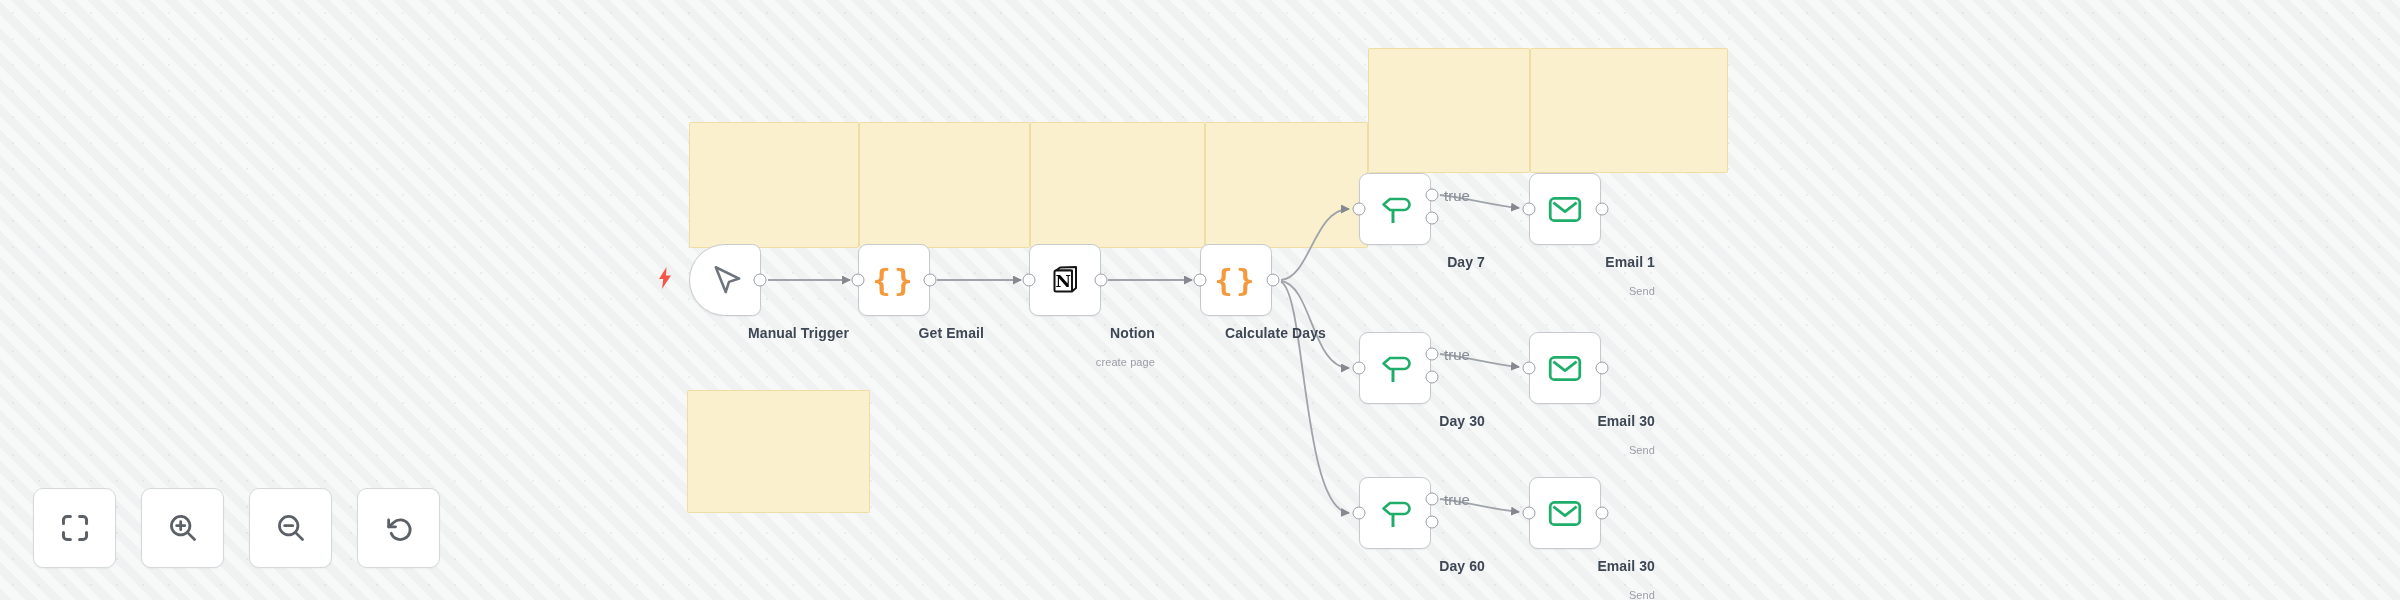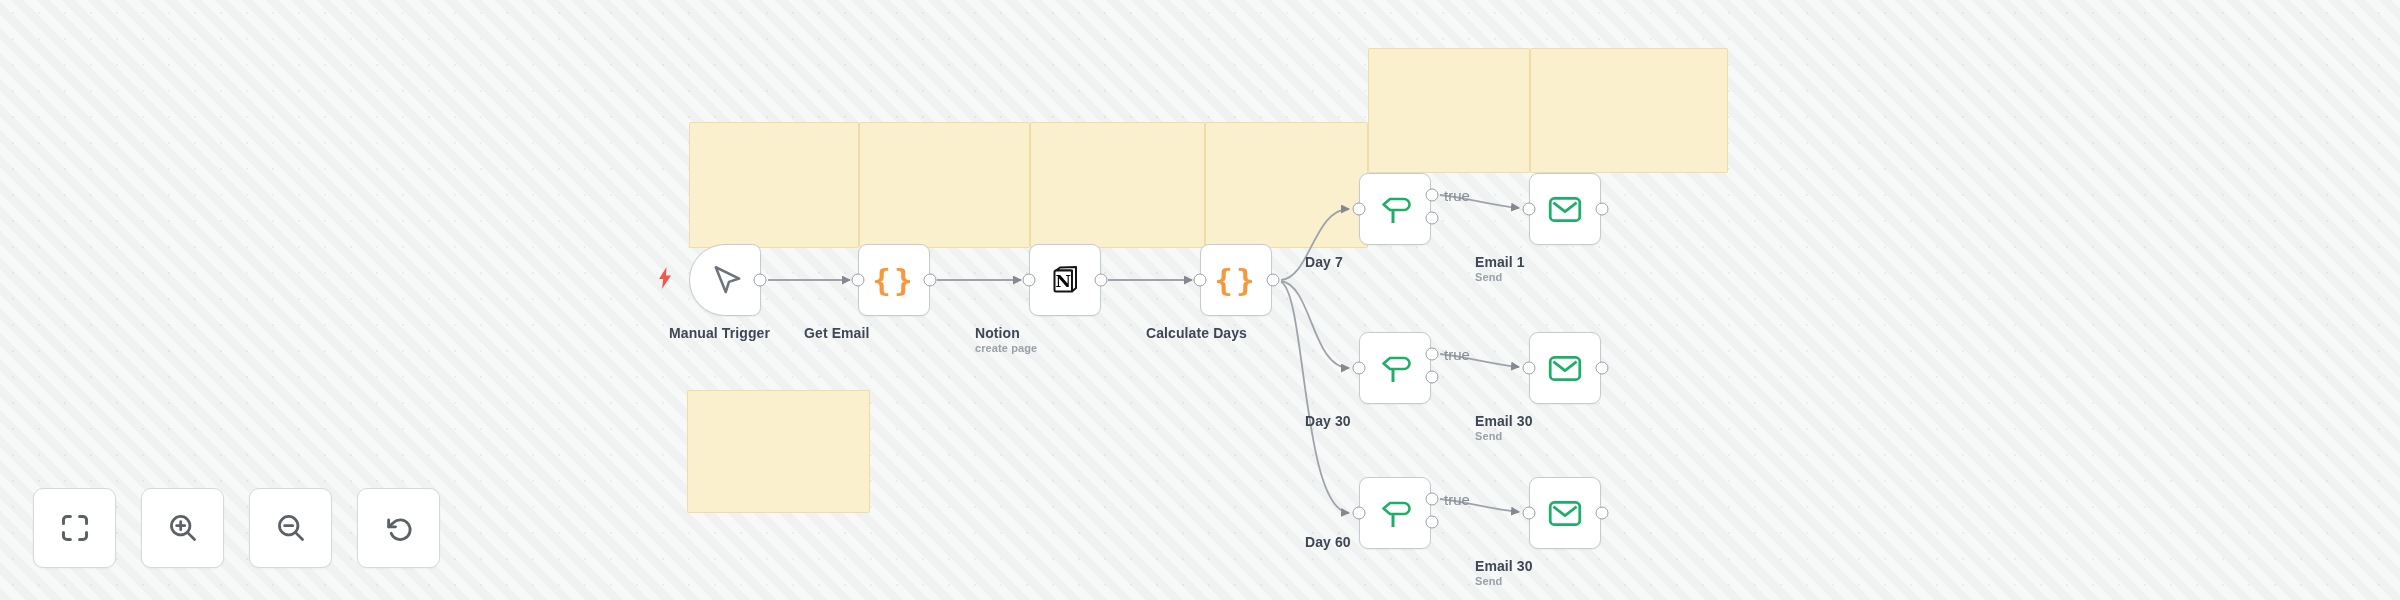--- a/index.html
+++ b/index.html
@@ -28,26 +28,26 @@
     background:#ffffff;
     border:1.7px solid #c6cacf;
     border-radius:9px;
     box-sizing:border-box;
     box-shadow:0 1px 2px rgba(60,65,70,0.06);
     display:flex;align-items:center;justify-content:center;
     z-index:3;
   }
   .node.trigger{border-radius:38px 9px 9px 38px;}
   .node-label{
-    position:absolute;width:180px;text-align:left;
+    position:absolute;width:180px;text-align:right;
     font-size:14px;font-weight:600;color:#3e4754;
     z-index:3;letter-spacing:.1px;
   }
   .node-sub{
-    font-size:11px;font-weight:700;color:#9aa0a8;margin-top:1px;
+    font-size:11px;font-weight:400;color:#9aa0a8;margin-top:15px;
   }
   .port{
     position:absolute;width:13px;height:13px;border-radius:50%;
     background:#fff;border:1.7px solid #9aa0a7;box-sizing:border-box;
     transform:translate(-50%,-50%);z-index:4;
   }
   .braces{
     font-family:"DejaVu Sans Mono",monospace;
     font-size:31px;font-weight:bold;color:#f6993d;
     letter-spacing:3px;line-height:1;user-select:none;
@@ -184,21 +184,21 @@
     <span>Email 30</span>
     <div class="node-sub">Send</div>
   </div>
 
   <div class="node" style="left:1359px;top:477px">
     <svg width="38" height="38" viewBox="0 0 38 38">
       <path d="M28 9 A5.5 5.5 0 0 1 28 20 L14 20 L7.5 14.5 L14 9 Z" fill="none" stroke="#1fae6a" stroke-width="2.6" stroke-linejoin="round"></path>
       <line x1="17" y1="20" x2="17" y2="33" stroke="#1fae6a" stroke-width="3"></line>
     </svg>
   </div>
-  <div class="node-label" style="left:1305px;top:534px">
+  <div class="node-label" style="left:1305px;top:558px">
     <span>Day 60</span>
   </div>
 
   <div class="node" style="left:1529px;top:477px">
     <svg width="38" height="38" viewBox="0 0 36 36">
       <rect x="4" y="8" width="28" height="21" rx="4" fill="none" stroke="#1fae6a" stroke-width="2.6"></rect>
       <path d="M7 12 L18 20.5 L29 12" fill="none" stroke="#1fae6a" stroke-width="2.6" stroke-linejoin="round"></path>
     </svg>
   </div>
   <div class="node-label" style="left:1475px;top:558px">

